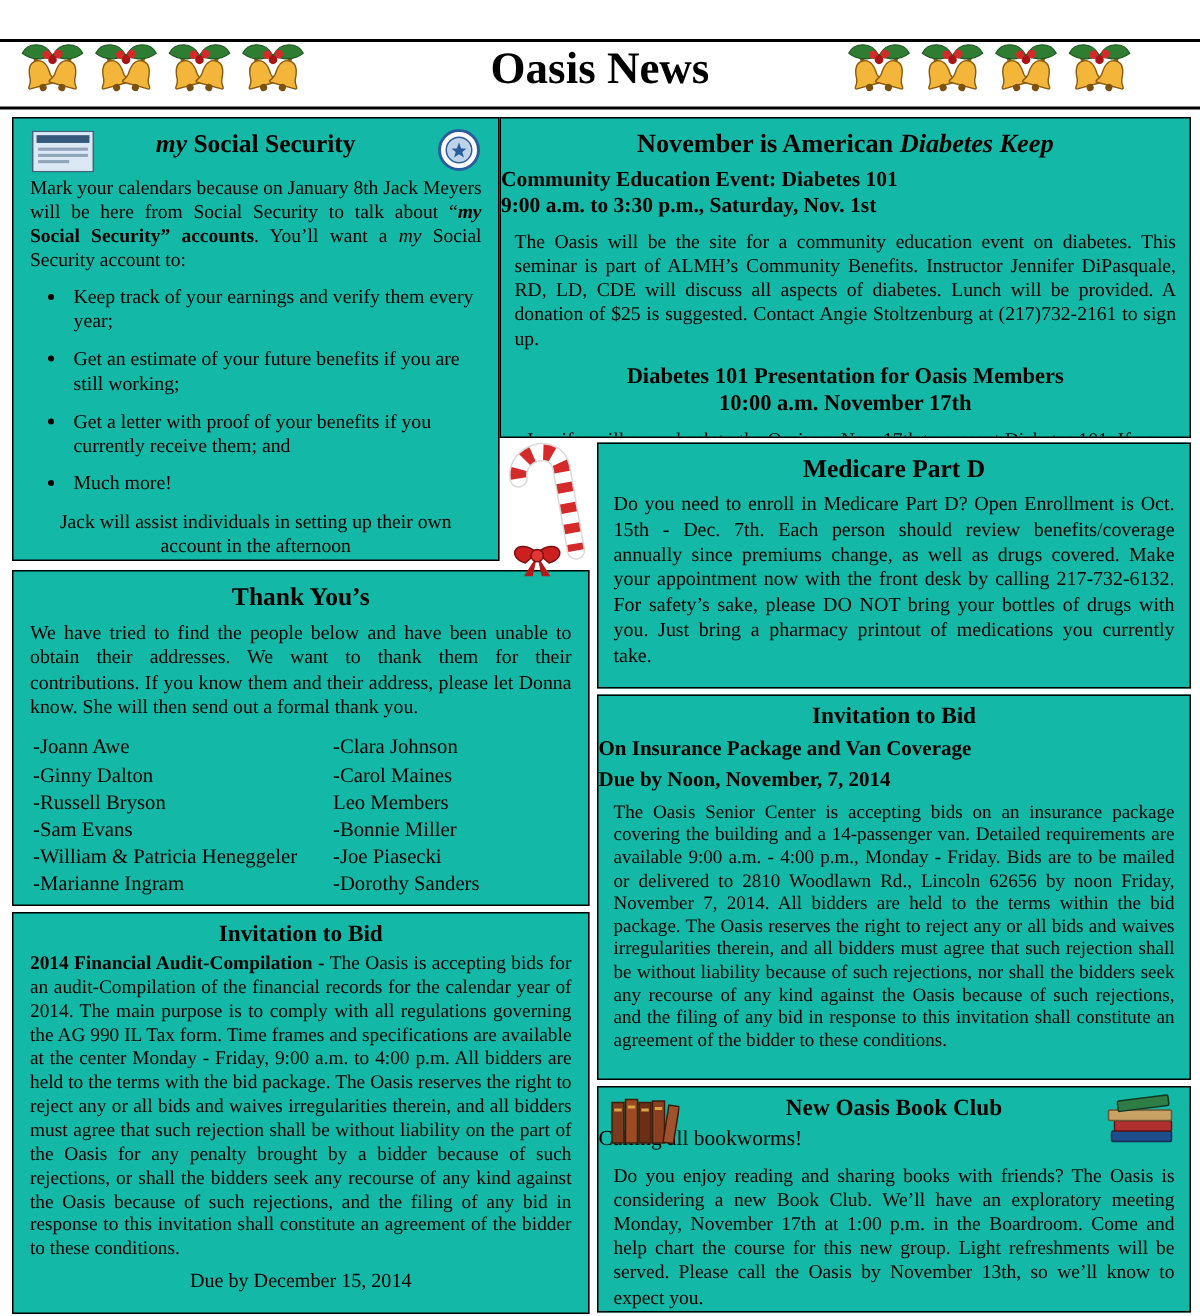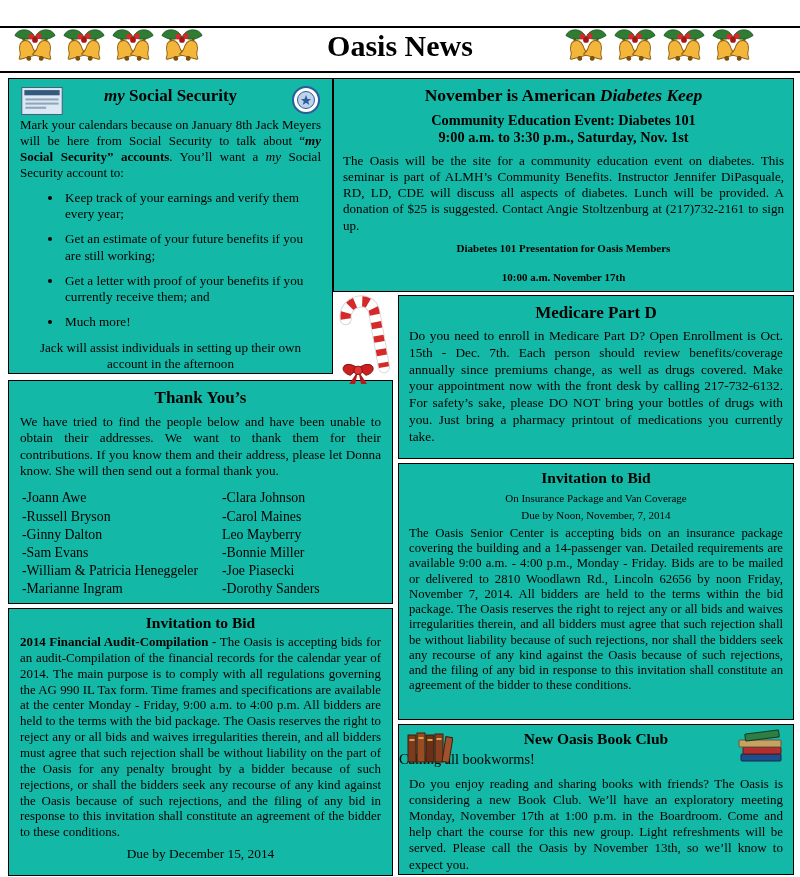--- a/index.html
+++ b/index.html
@@ -29,44 +29,44 @@
   .box-title{font-weight:bold;text-align:center;margin:0}
   .bt17{font-size:17px;margin-top:7px}
   .bt175{font-size:17.5px;margin-top:6px}
   .bt155{font-size:15.5px;margin-top:5px}
   .body{font-size:13.1px;line-height:1.24;text-align:justify;padding:0 11px;margin:6px 0 0}
 
   
   .ss-card{position:absolute;left:12px;top:8px;width:42px;height:28px}
   .ssa-seal{position:absolute;right:12px;top:7px;width:28px;height:28px}
   #box-social .intro{margin-top:11px;font-size:13px;line-height:1.23}
-  #box-social ul{margin:9px 16px 0;padding:0 10px 0 38px;list-style:disc}
+  #box-social ul{margin:9px 0 0;padding:0 10px 0 38px;list-style:disc}
   #box-social li{font-size:13.2px;line-height:1.23;margin-bottom:9px;padding-left:2px}
   #box-social .footer{margin-top:8px;text-align:center}
 
   
-  .dia-sub{text-align:center;font-weight:bold;font-size:14.3px;line-height:1.18;margin:0}
+  .dia-sub{text-align:left;font-weight:bold;font-size:14.3px;line-height:1.18;margin:0}
   .dia-sub1{margin-top:6px}
   #box-diabetes .body{padding:0 9px;margin-top:7px}
-  .dia-pres{text-align:center;font-weight:bold;font-size:11px;line-height:1.2;margin:16px}
+  .dia-pres{text-align:center;font-weight:bold;font-size:15px;line-height:1.2;margin:0}
   .dia-pres1{margin-top:8px}
   .dia-body2{font-size:13.1px;line-height:1.24;text-align:center;padding:0 12px;margin:7px 0 0}
 
   
   #box-medicare .body{font-weight:normal;font-size:13.3px;line-height:1.26;padding:0 10px;margin-top:5px}
 
   
   #box-thankyous .body{padding:0 11px;font-size:13.2px}
   .names{display:flex;padding:0 13px;margin-top:10px;font-size:13.8px}
   .names .col{line-height:1.32}
   .col-left{width:200px}
   .col-right{flex:1}
 
   
-  #box-bid-right .sub{font-size:11px;font-weight:normal;text-align:center;margin:5px 0 0}
+  #box-bid-right .sub{font-size:14px;font-weight:bold;margin:5px 0 0}
   #box-bid-right .body{font-size:12.7px;line-height:1.2;padding:0 10px;margin-top:5px}
 
   
   #box-bid-left .body{font-size:12.9px;line-height:1.23;margin-top:3px}
   #box-bid-left .due{text-align:center;font-size:13.4px;margin-top:5px}
 
   
   .books-left{position:absolute;left:8px;top:6px;width:46px;height:32px}
   .books-right{position:absolute;right:8px;top:4px;width:48px;height:34px}
   #box-bookclub .sub{text-align:left;font-size:14.3px;margin:3px 0 0}
@@ -219,30 +219,30 @@
     <h2 class="box-title bt17">Medicare Part D</h2>
     <p class="body">Do you need to enroll in Medicare Part D?  Open Enrollment is Oct. 15th - Dec. 7th.  Each person should review benefits/coverage annually since premiums change, as well as drugs covered.  Make your appointment now with the front desk by calling 217-732-6132.  For safety’s sake, please DO NOT bring your bottles of drugs with you.  Just bring a pharmacy printout of  medications you currently take.</p>
   </section>
 
   <section class="box" id="box-thankyous">
     <h2 class="box-title bt17">Thank You’s</h2>
     <p class="body">We have tried to find the people below and have been unable to obtain their addresses.  We want to thank them for their contributions.  If you know them and their address, please let Donna know.  She will then send out a formal thank you.</p>
     <div class="names">
       <div class="col col-left">
         <div>-Joann Awe</div>
+        <div>-Ginny Dalton</div>
         <div>-Russell Bryson</div>
-        <div>-Ginny Dalton</div>
         <div>-Sam Evans</div>
         <div>-William &amp; Patricia Heneggeler</div>
         <div>-Marianne Ingram</div>
       </div>
       <div class="col col-right">
         <div>-Clara Johnson</div>
         <div>-Carol Maines</div>
-        <div>Leo Mayberry</div>
+        <div>Leo Members</div>
         <div>-Bonnie Miller</div>
         <div>-Joe Piasecki</div>
         <div>-Dorothy Sanders</div>
       </div>
     </div>
   </section>
 
   <section class="box" id="box-bid-right">
     <h2 class="box-title bt155">Invitation to Bid</h2>
     <p class="sub">On Insurance Package and Van Coverage</p>

